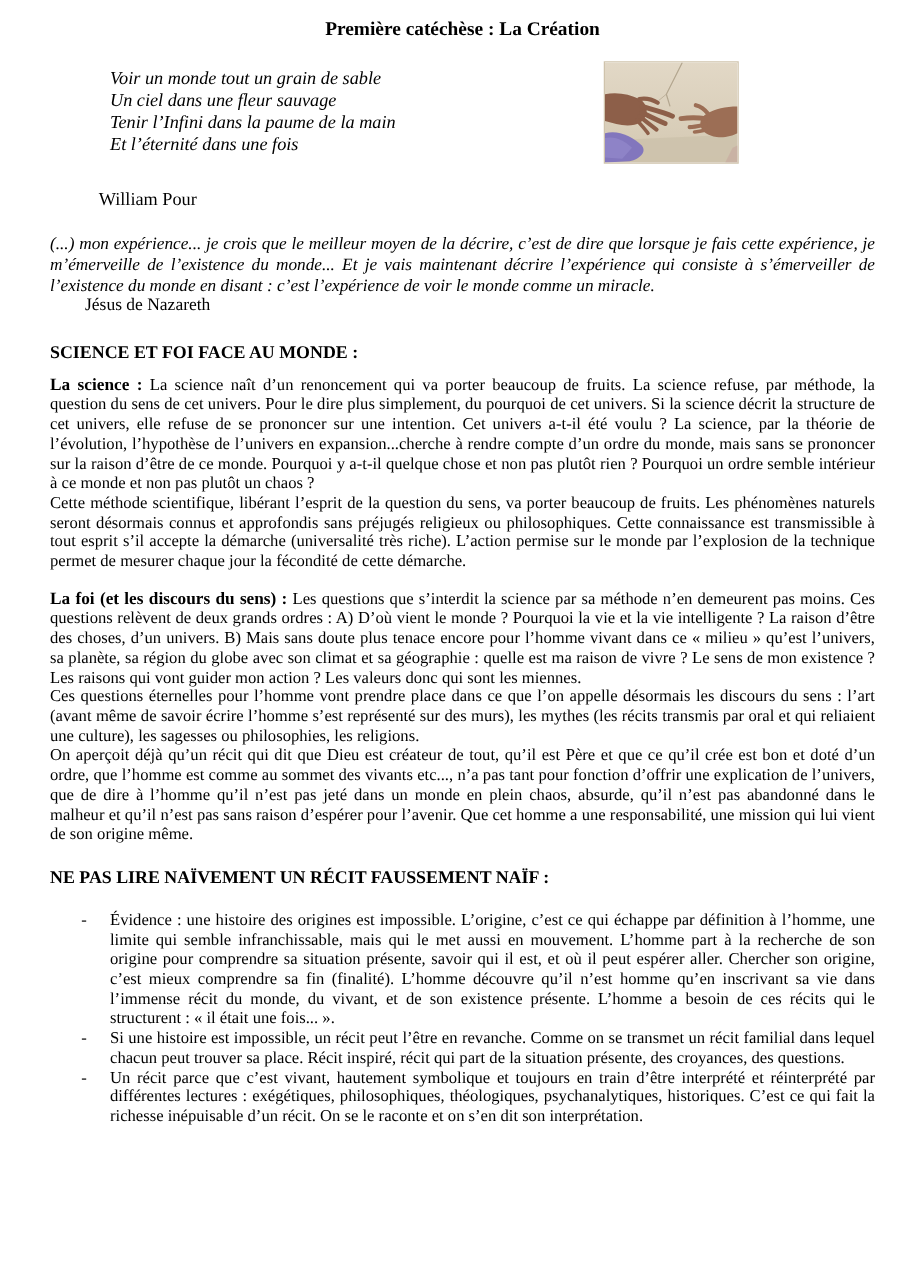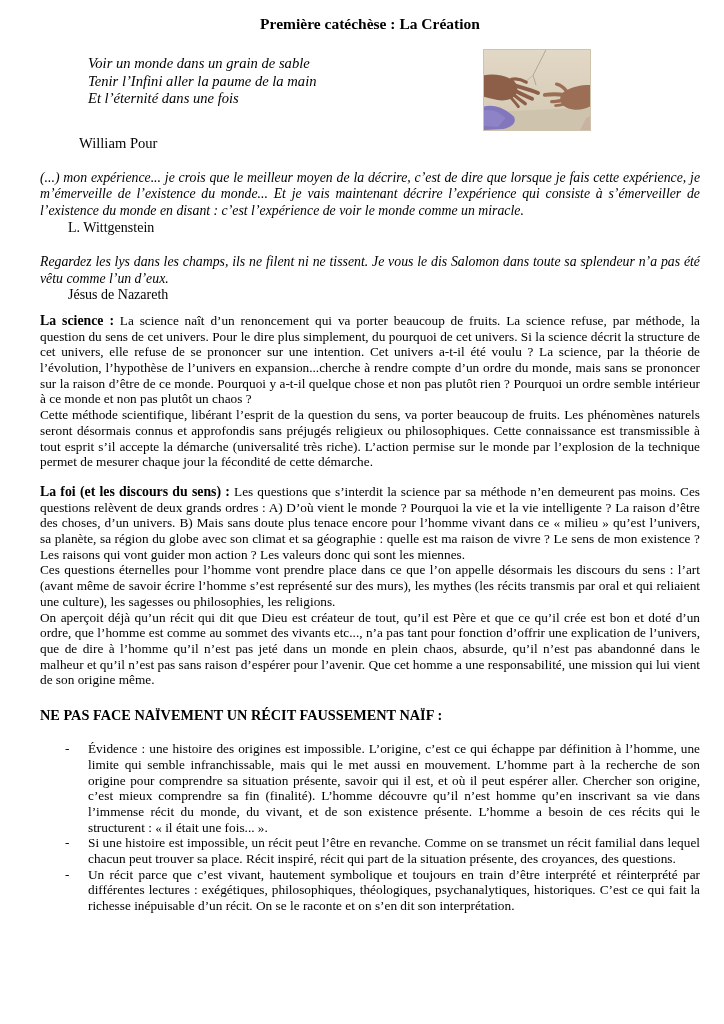--- a/index.html
+++ b/index.html
@@ -82,42 +82,42 @@
         <path d="M108,36 C98,36 90,38 83,42 C79,44 77,48 78,52 C79,57 84,60 91,61 C97,62 104,60 108,58 Z" stroke="none"></path>
         <path d="M82,46 C75,45 69,45 62,46" fill="none" stroke-width="4"></path>
         <path d="M82,51 C77,52 73,53 69,53" fill="none" stroke-width="3.4"></path>
         <path d="M84,55 C80,56 76,57 73,57" fill="none" stroke-width="3"></path>
         <path d="M84,42 C81,38 78,36 74,35" fill="none" stroke-width="3.4"></path>
       </g>
     </svg>
   </div>
 
   <div class="poem">
-    <div class="poem-line">Voir un monde dans un grain de sable</div>
-    <div class="poem-line">Tenir l’Infini aller la paume de la main</div>
+    <div class="poem-line">Voir un monde tout un grain de sable</div>
+    <div class="poem-line">Un ciel dans une fleur sauvage</div>
+    <div class="poem-line">Tenir l’Infini dans la paume de la main</div>
     <div class="poem-line">Et l’éternité dans une fois</div>
   </div>
 
   <div class="poem-author">William Pour</div>
 
   <p class="quote">(...) mon expérience... je crois que le meilleur moyen de la décrire, c’est de dire que lorsque je fais cette expérience, je m’émerveille de l’existence du monde... Et je vais maintenant décrire l’expérience qui consiste à s’émerveiller de l’existence du monde en disant : c’est l’expérience de voir le monde comme un miracle.</p>
-  <div class="quote-author">L. Wittgenstein</div>
 
-  <p class="quote">Regardez les lys dans les champs, ils ne filent ni ne tissent. Je vous le dis Salomon dans toute sa splendeur n’a pas été vêtu comme l’un d’eux.</p>
   <div class="quote-author">Jésus de Nazareth</div>
 
+  <h2 class="sec-heading">SCIENCE ET FOI FACE AU MONDE :</h2>
 
   <p class="body-par first"><b class="lead">La science :</b> <span>La science naît d’un renoncement qui va porter beaucoup de fruits. La science refuse, par méthode, la question du sens de cet univers. Pour le dire plus simplement, du pourquoi de cet univers. Si la science décrit la structure de cet univers, elle refuse de se prononcer sur une intention. Cet univers a-t-il été voulu ? La science, par la théorie de l’évolution, l’hypothèse de l’univers en expansion...cherche à rendre compte d’un ordre du monde, mais sans se prononcer sur la raison d’être de ce monde. Pourquoi y a-t-il quelque chose et non pas plutôt rien ? Pourquoi un ordre semble intérieur à ce monde et non pas plutôt un chaos ?</span></p>
   <p class="body-par">Cette méthode scientifique, libérant l’esprit de la question du sens, va porter beaucoup de fruits. Les phénomènes naturels seront désormais connus et approfondis sans préjugés religieux ou philosophiques. Cette connaissance est transmissible à tout esprit s’il accepte la démarche (universalité très riche). L’action permise sur le monde par l’explosion de la technique permet de mesurer chaque jour la fécondité de cette démarche.</p>
 
   <p class="body-par gap-top"><b class="lead">La foi (et les discours du sens) :</b> <span>Les questions que s’interdit la science par sa méthode n’en demeurent pas moins. Ces questions relèvent de deux grands ordres : A) D’où vient le monde ? Pourquoi la vie et la vie intelligente ? La raison d’être des choses, d’un univers. B) Mais sans doute plus tenace encore pour l’homme vivant dans ce « milieu » qu’est l’univers, sa planète, sa région du globe avec son climat et sa géographie : quelle est ma raison de vivre ? Le sens de mon existence ? Les raisons qui vont guider mon action ? Les valeurs donc qui sont les miennes.</span></p>
   <p class="body-par">Ces questions éternelles pour l’homme vont prendre place dans ce que l’on appelle désormais les discours du sens : l’art (avant même de savoir écrire l’homme s’est représenté sur des murs), les mythes (les récits transmis par oral et qui reliaient une culture), les sagesses ou philosophies, les religions.</p>
   <p class="body-par">On aperçoit déjà qu’un récit qui dit que Dieu est créateur de tout, qu’il est Père et que ce qu’il crée est bon et doté d’un ordre, que l’homme est comme au sommet des vivants etc..., n’a pas tant pour fonction d’offrir une explication de l’univers, que de dire à l’homme qu’il n’est pas jeté dans un monde en plein chaos, absurde, qu’il n’est pas abandonné dans le malheur et qu’il n’est pas sans raison d’espérer pour l’avenir. Que cet homme a une responsabilité, une mission qui lui vient de son origine même.</p>
 
-  <h2 class="sec-heading second">NE PAS FACE NAÏVEMENT UN RÉCIT FAUSSEMENT NAÏF :</h2>
+  <h2 class="sec-heading second">NE PAS LIRE NAÏVEMENT UN RÉCIT FAUSSEMENT NAÏF :</h2>
 
   <ul class="dash-list">
     <li><span class="dash">-</span><span>Évidence : une histoire des origines est impossible. L’origine, c’est ce qui échappe par définition à l’homme, une limite qui semble infranchissable, mais qui le met aussi en mouvement. L’homme part à la recherche de son origine pour comprendre sa situation présente, savoir qui il est, et où il peut espérer aller. Chercher son origine, c’est mieux comprendre sa fin (finalité). L’homme découvre qu’il n’est homme qu’en inscrivant sa vie dans l’immense récit du monde, du vivant, et de son existence présente. L’homme a besoin de ces récits qui le structurent : « il était une fois... ».</span></li>
     <li><span class="dash">-</span><span>Si une histoire est impossible, un récit peut l’être en revanche. Comme on se transmet un récit familial dans lequel chacun peut trouver sa place. Récit inspiré, récit qui part de la situation présente, des croyances, des questions.</span></li>
     <li><span class="dash">-</span><span>Un récit parce que c’est vivant, hautement symbolique et toujours en train d’être interprété et réinterprété par différentes lectures : exégétiques, philosophiques, théologiques, psychanalytiques, historiques. C’est ce qui fait la richesse inépuisable d’un récit. On se le raconte et on s’en dit son interprétation.</span></li>
   </ul>
 
 </div>
 
 </body></html>

